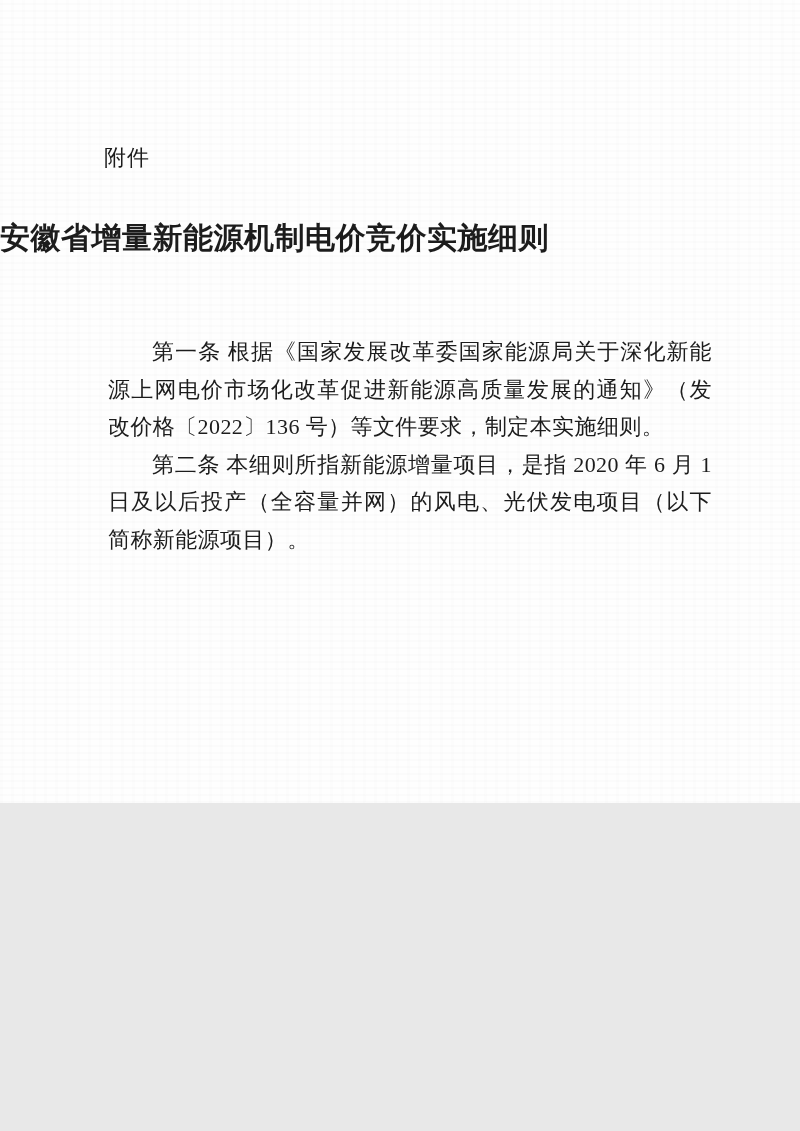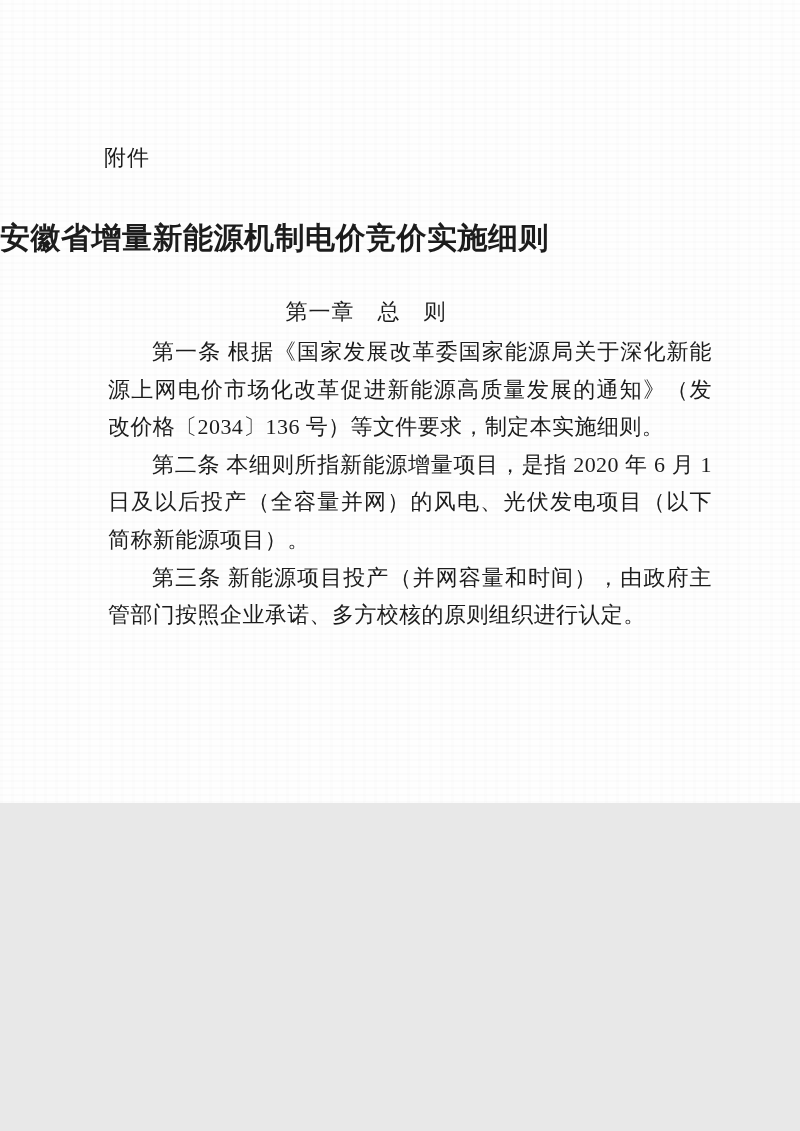--- a/index.html
+++ b/index.html
@@ -87,23 +87,21 @@
 </style>
 </head>
 <body>
 
 <div class="page">
 
   <div class="attachment-label">附件</div>
 
   <h1 class="doc-title" style="margin:0;">安徽省增量新能源机制电价竞价实施细则</h1>
 
-  <div class="chapter-heading">第一章　总　则</div>
 
   <div class="body-text">
-    <p>第一条 根据《国家发展改革委国家能源局关于深化新能源上网电价市场化改革促进新能源高质量发展的通知》（发改价格〔2034〕136 号）等文件要求，制定本实施细则。</p>
+    <p>第一条 根据《国家发展改革委国家能源局关于深化新能源上网电价市场化改革促进新能源高质量发展的通知》（发改价格〔2022〕136 号）等文件要求，制定本实施细则。</p>
     <p>第二条 本细则所指新能源增量项目，是指 2020 年 6 月 1 日及以后投产（全容量并网）的风电、光伏发电项目（以下简称新能源项目）。</p>
-    <p>第三条 新能源项目投产（并网容量和时间），由政府主管部门按照企业承诺、多方校核的原则组织进行认定。</p>
   </div>
 
   <div class="page-footer">– 7 –</div>
 
 </div>
 
 </body></html>

